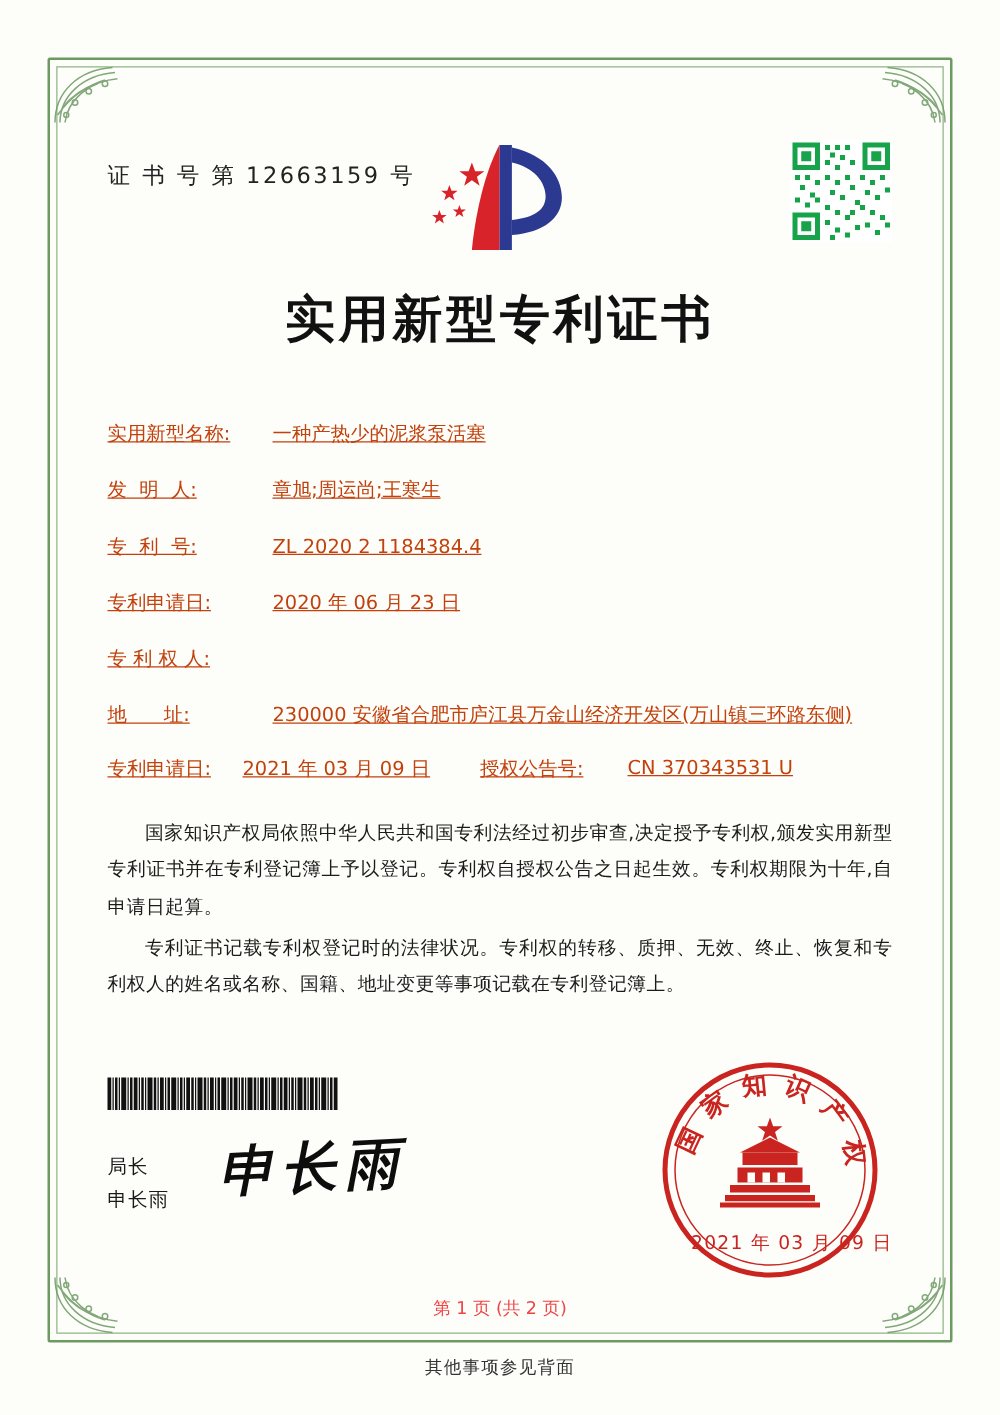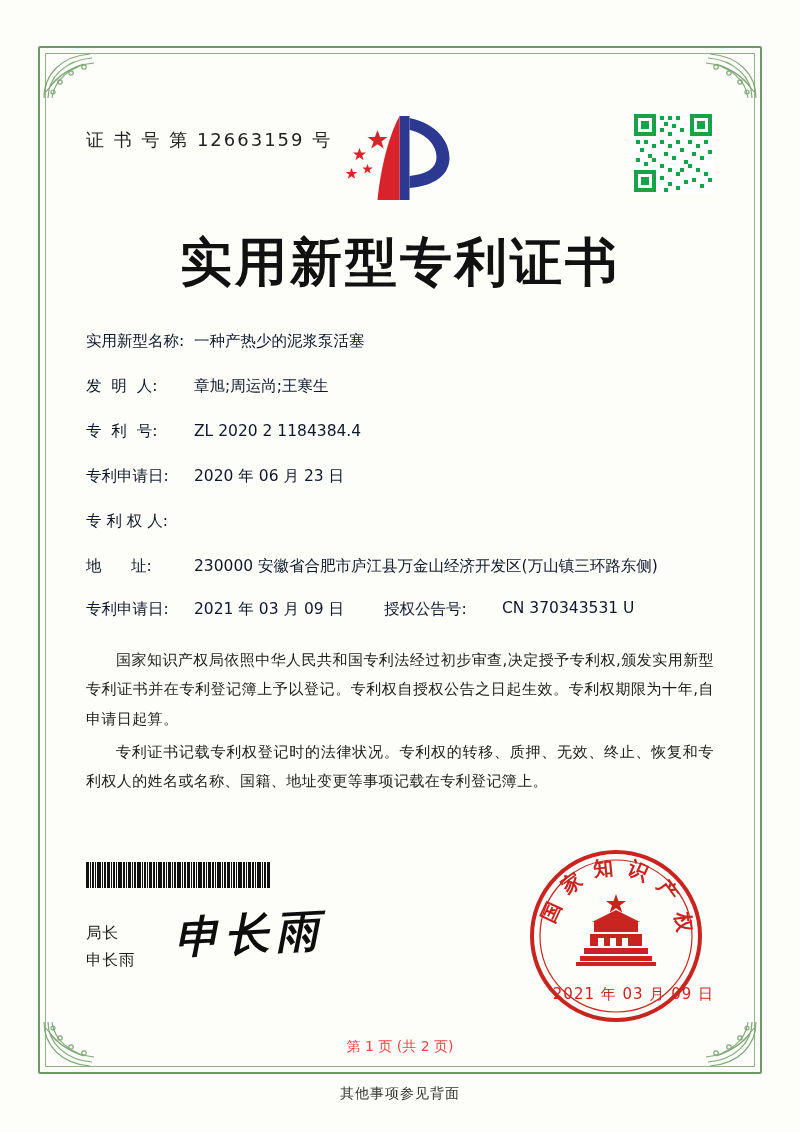--- a/index.html
+++ b/index.html
@@ -85,45 +85,47 @@
   .qr {
     position: absolute;
     right: 0;
     top: 12px;
     width: 82px;
     height: 82px;
   }
 
   .title {
     text-align: center;
-    font-size: 52px;
+    font-size: 40px;
     font-weight: bold;
     letter-spacing: 3px;
     margin-top: 18px;
-    margin-bottom: 31px;
+    margin-bottom: 52px;
     font-family: "DejaVu Sans", "Liberation Sans", sans-serif;
     color: #111;
   }
 
   .fields {
     font-size: 15.5px;
     font-family: "DejaVu Sans", "Liberation Sans", sans-serif;
-    color: #0f172a;
+    color: #c2410c;
+    text-decoration: underline;
   }
   .field {
     display: flex;
     margin-bottom: 21px;
     line-height: 1.55;
   }
   .field .label {
     flex: 0 0 108px;
     white-space: pre;
   }
   .field .value {
     flex: 1 1 auto;
+    margin-left: 24px;
   }
   .field-inline {
     display: flex;
     margin-bottom: 10px;
     font-size: 15.5px;
     font-family: "DejaVu Sans", "Liberation Sans", sans-serif;
   }
   .field-inline .label1 { flex: 0 0 108px; white-space: pre; }
   .field-inline .val1   { flex: 0 0 190px; }
   .field-inline .label2 { flex: 0 0 118px; white-space: pre; }

